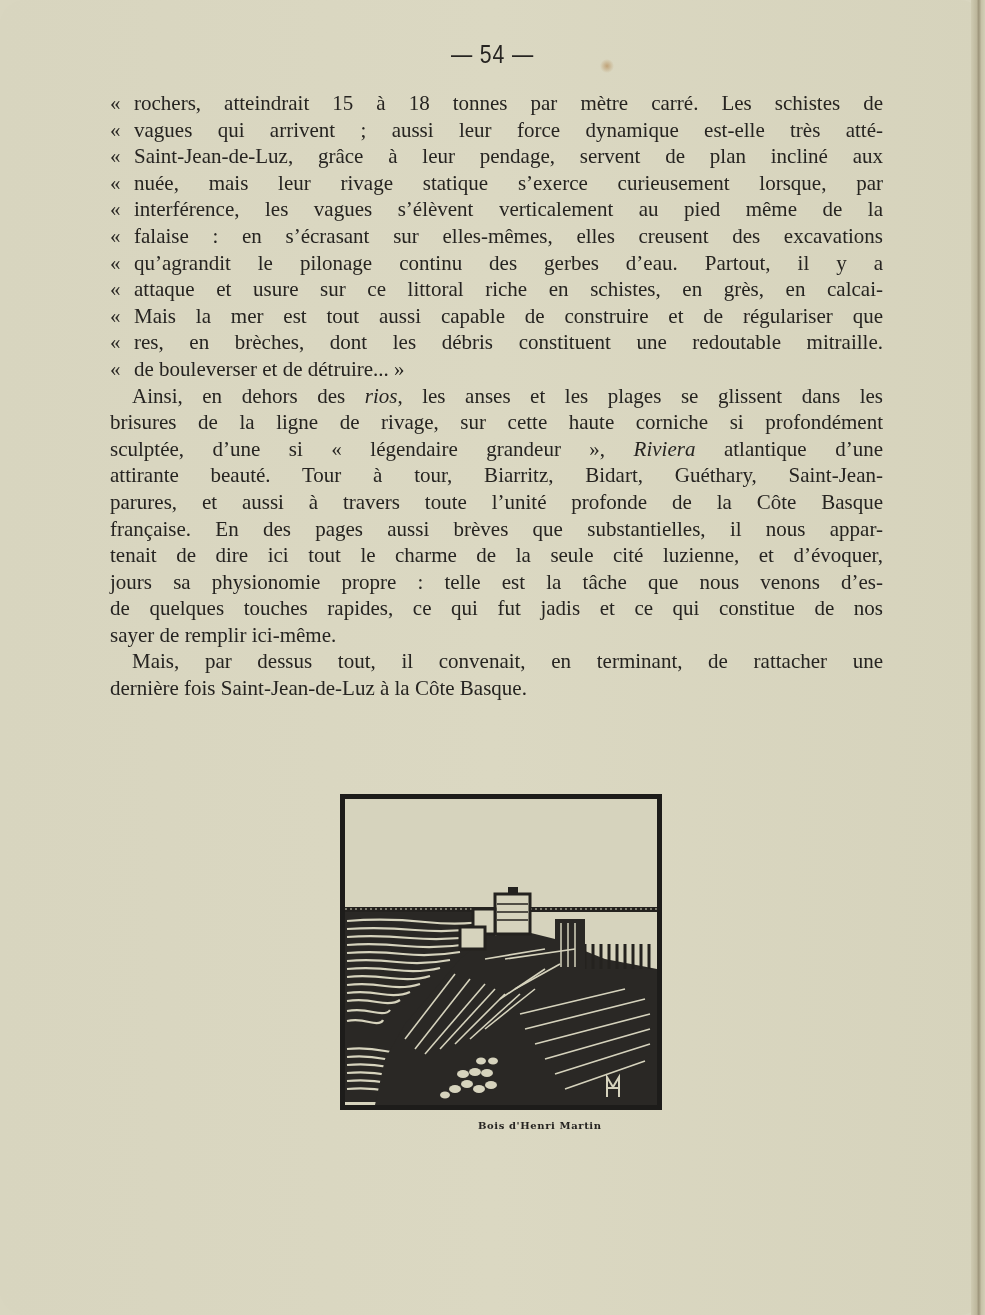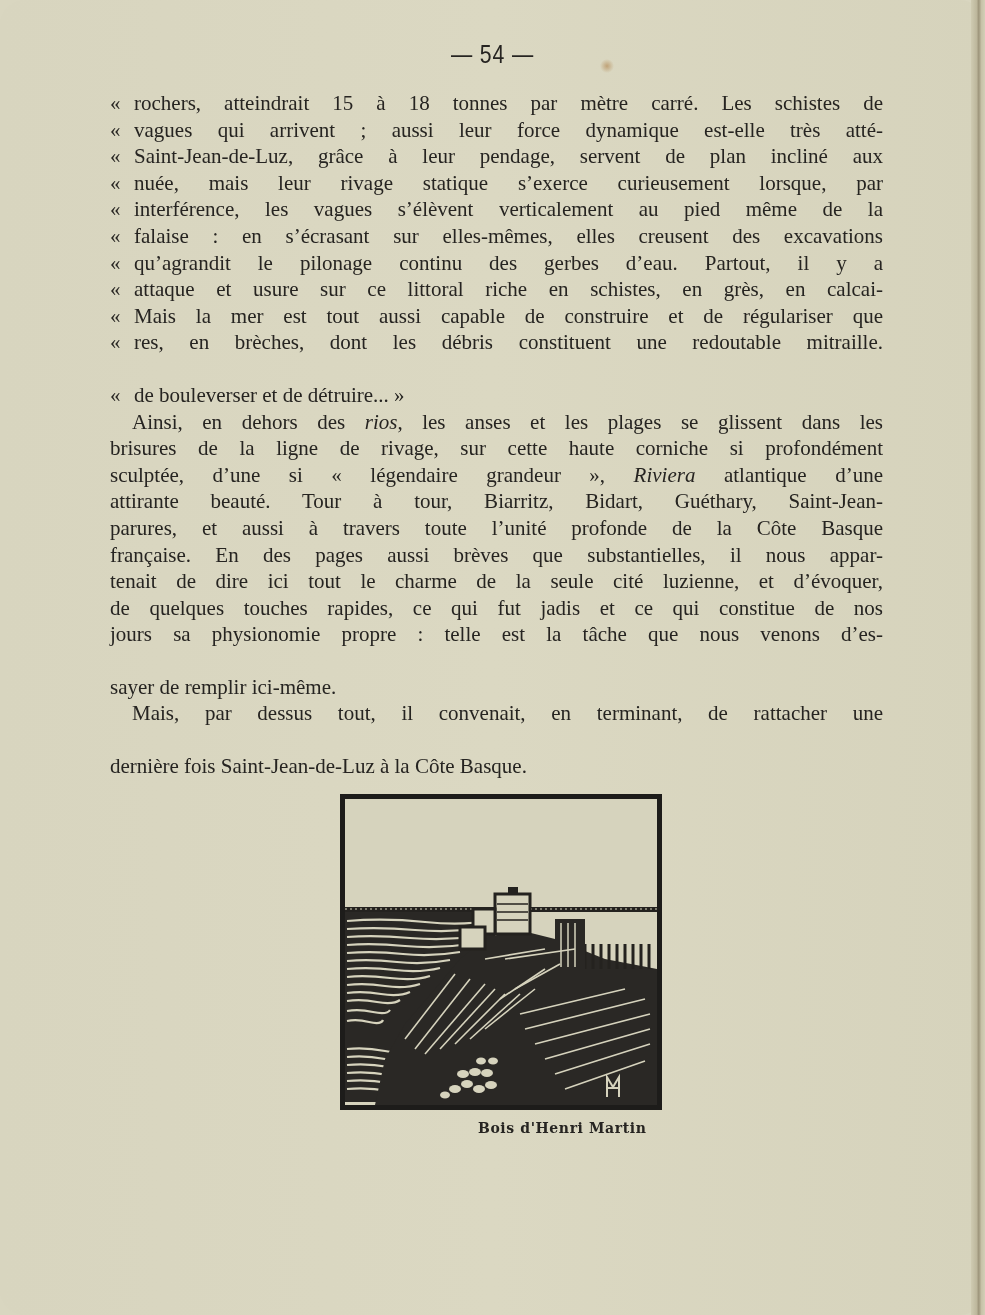--- a/index.html
+++ b/index.html
@@ -51,21 +51,20 @@
       line-height: 26.6px;
       font-size: 21px;
       white-space: nowrap;
       text-align: justify;
       text-align-last: justify;
       display: block;
       font-family: Liberation Serif, serif;
     }
     .line.last {
       text-align-last: left;
-      margin-top: 26px;
     }
     .line.indent {
       padding-left: 22px;
     }
     .line .guillemet {
       display: inline-block;
       width: 24px;
     }
     em { font-style: italic; }
 
@@ -78,21 +77,21 @@
       background: #d6d3bd;
       border: 5px solid #1d1c1a;
       box-sizing: border-box;
       overflow: hidden;
     }
     .figure svg { display: block; }
     .caption {
       position: absolute;
       left: 478px;
       top: 1120px;
-      font-size: 14px;
+      font-size: 10px;
       font-weight: bold;
       letter-spacing: 0.6px;
       font-family: "DejaVu Serif", serif;
     }
   </style>
 </head>
 <body>
 
 <div class="page">
   <div class="gutter"></div>
@@ -113,22 +112,22 @@
     <div class="line"><span class="guillemet">«</span><span>res, en brèches, dont les débris constituent une redoutable mitraille.</span></div>
     <div class="line last"><span class="guillemet">«</span><span>de bouleverser et de détruire... »</span></div>
 
     <div class="line indent"><span>Ainsi, en dehors des </span><em>rios</em><span>, les anses et les plages se glissent dans les</span></div>
     <div class="line">brisures de la ligne de rivage, sur cette haute corniche si profondément</div>
     <div class="line"><span>sculptée, d’une si « légendaire grandeur », </span><em>Riviera</em><span> atlantique d’une</span></div>
     <div class="line">attirante beauté. Tour à tour, Biarritz, Bidart, Guéthary, Saint-Jean-</div>
     <div class="line">parures, et aussi à travers toute l’unité profonde de la Côte Basque</div>
     <div class="line">française. En des pages aussi brèves que substantielles, il nous appar-</div>
     <div class="line">tenait de dire ici tout le charme de la seule cité luzienne, et d’évoquer,</div>
+    <div class="line">jours sa physionomie propre : telle est la tâche que nous venons d’es-</div>
     <div class="line">de quelques touches rapides, ce qui fut jadis et ce qui constitue de nos</div>
-    <div class="line">jours sa physionomie propre : telle est la tâche que nous venons d’es-</div>
     <div class="line last">sayer de remplir ici-même.</div>
 
     <div class="line indent">Mais, par dessus tout, il convenait, en terminant, de rattacher une</div>
     <div class="line last">dernière fois Saint-Jean-de-Luz à la Côte Basque.</div>
   </div>
 
   <div class="figure">
     <svg width="312" height="306" viewBox="0 0 312 306">
 
       <rect x="0" y="0" width="312" height="306" fill="#d6d3bd"></rect>

